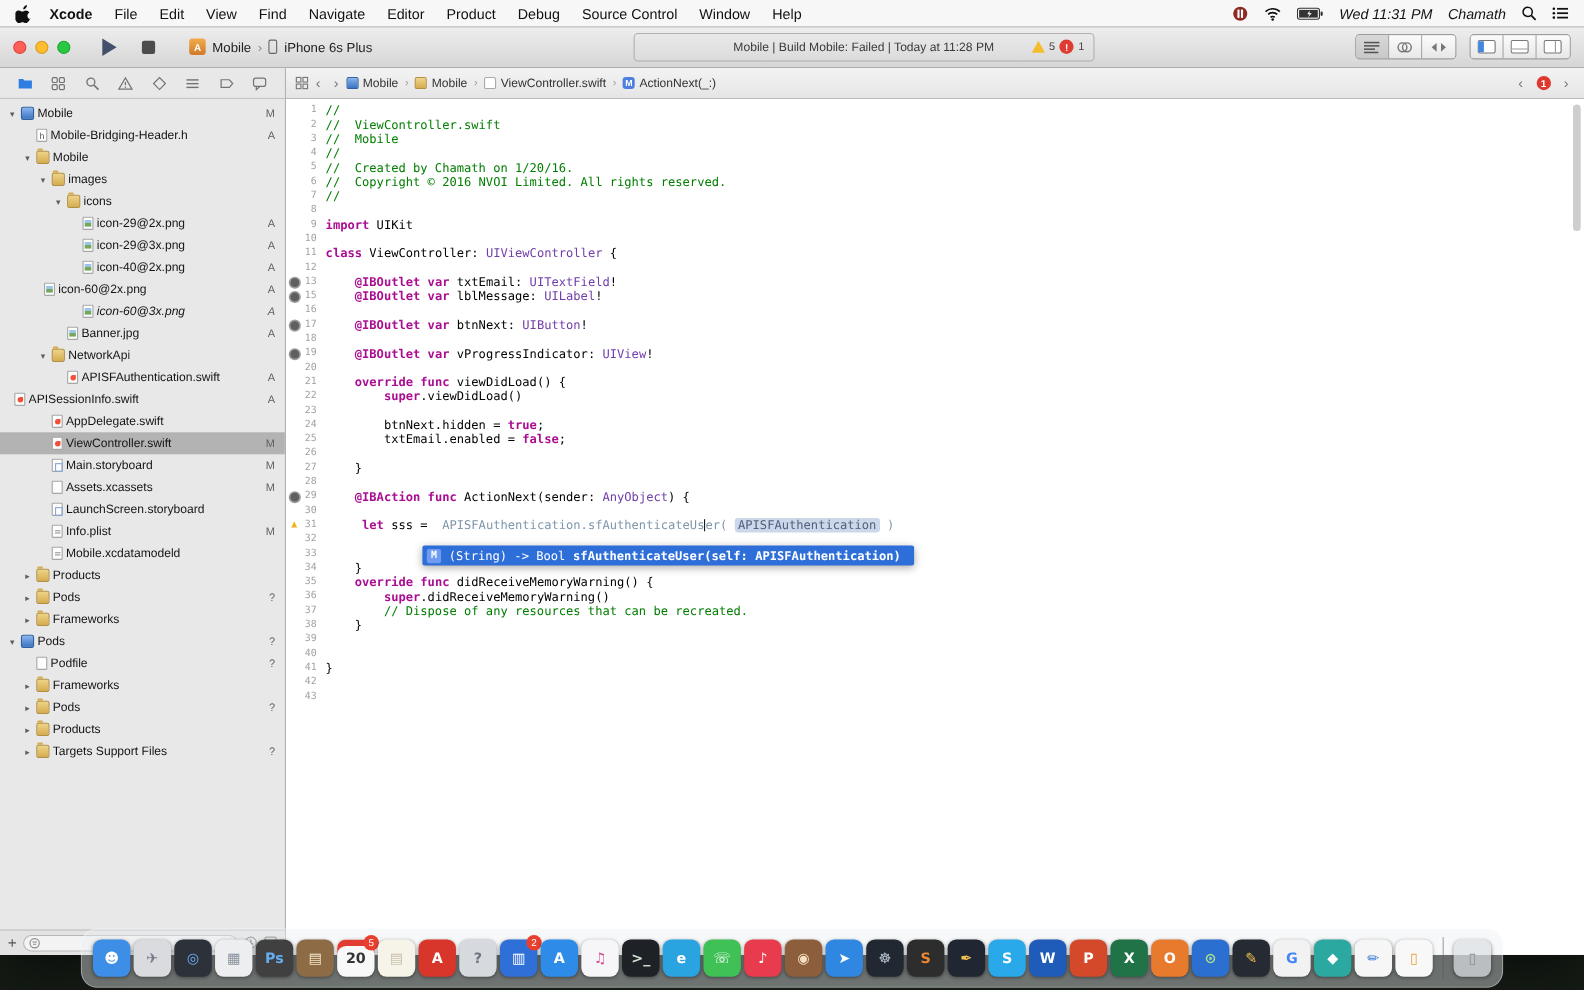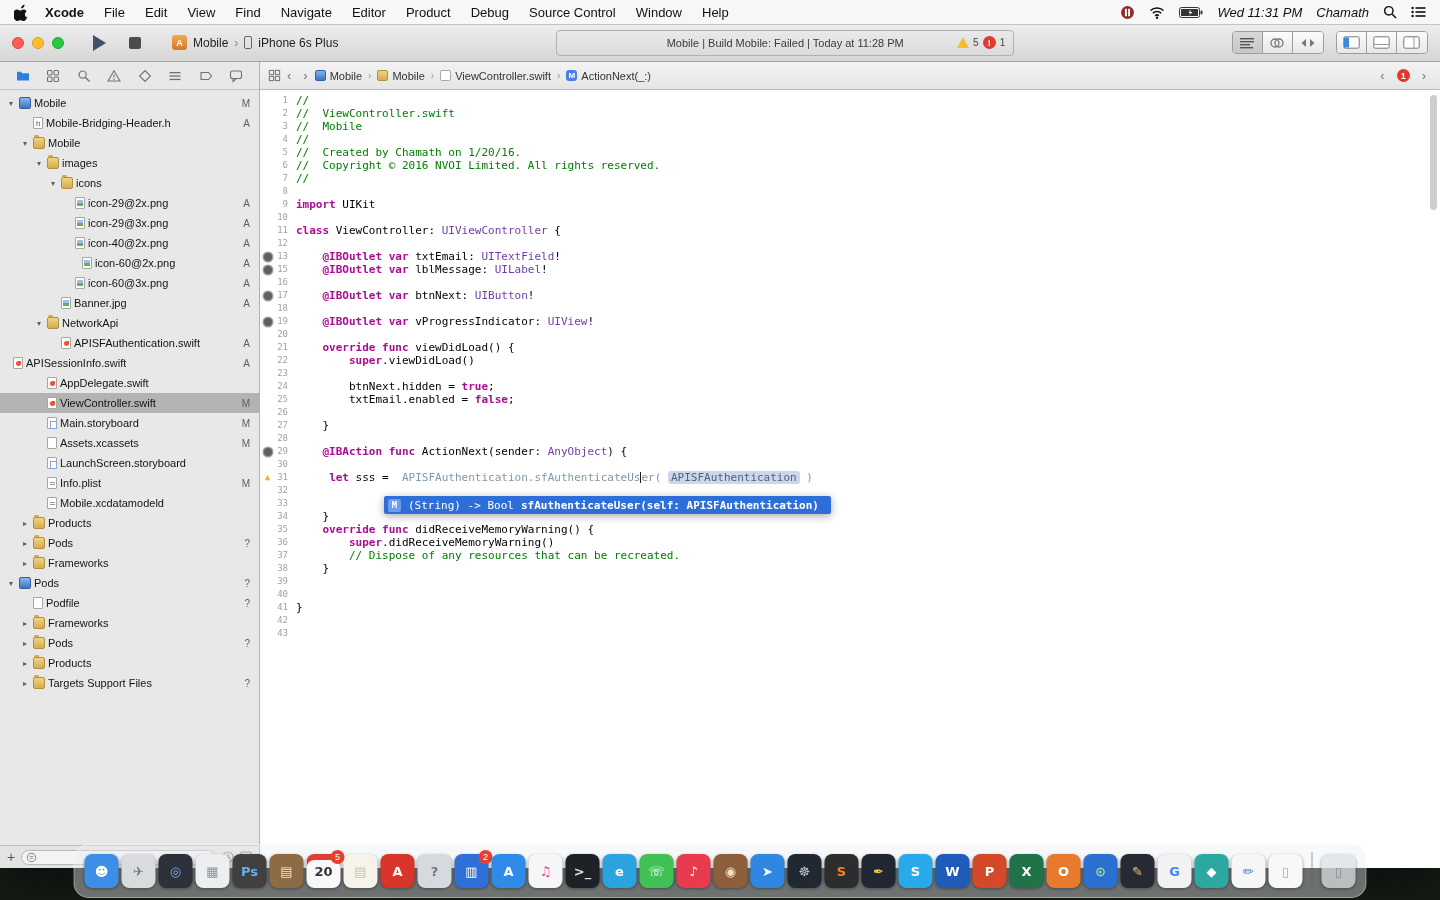--- a/index.html
+++ b/index.html
@@ -25,21 +25,21 @@
 .tl.red{background:#ff5f57;border:1px solid #e0443e;}
 .tl.yellow{background:#febc2e;border:1px solid #d89e24;}
 .tl.green{background:#28c840;border:1px solid #1da832;}
 .tbtn{width:26px;height:24px;display:flex;align-items:center;justify-content:center;margin-right:10px;}
 .play-glyph{width:0;height:0;border-left:13px solid #41506b;border-top:8px solid transparent;border-bottom:8px solid transparent;}
 .stop-glyph{width:12px;height:12px;background:#4c4c4c;border-radius:2px;}
 .scheme{display:flex;align-items:center;gap:6px;font-size:12px;color:#222;margin:0 10px 0 14px;white-space:nowrap;}
 .scheme-ico{width:15px;height:15px;border-radius:3px;background:linear-gradient(#f2ab4c,#d07a28);color:#fff;font-size:9px;font-weight:bold;display:flex;align-items:center;justify-content:center;}
 .scheme-sep{color:#888;}
 .phone-ico{width:8px;height:13px;border:1px solid #666;border-radius:2px;display:inline-block;}
-.statusbox{margin:0 auto;width:458px;height:26px;background:linear-gradient(#e9e9e9,#dbdbdb);border:1px solid #b0b0b0;border-radius:4px;display:flex;align-items:center;justify-content:center;font-size:11px;color:#3a3a3a;position:relative;white-space:nowrap;}
+.statusbox{margin:0 auto;width:419px;height:26px;background:linear-gradient(#e9e9e9,#dbdbdb);border:1px solid #b0b0b0;border-radius:4px;display:flex;align-items:center;justify-content:center;font-size:11px;color:#3a3a3a;position:relative;white-space:nowrap;}
 .status-badges{position:absolute;right:8px;top:0;height:100%;display:flex;align-items:center;gap:4px;}
 .warn-tri{width:0;height:0;border-left:6px solid transparent;border-right:6px solid transparent;border-bottom:11px solid #f4bd2e;}
 .bcount{font-size:10px;color:#444;}
 .err-dot{width:13px;height:13px;background:#e03b30;border-radius:50%;color:#fff;font-size:9px;font-weight:bold;display:flex;align-items:center;justify-content:center;}
 .right-controls{display:flex;align-items:center;gap:12px;margin-left:10px;}
 .seg{display:flex;border:1px solid #9d9d9d;border-radius:4px;overflow:hidden;}
 .seg .sbtn{width:30px;height:21px;background:linear-gradient(#fcfcfc,#e7e7e7);display:flex;align-items:center;justify-content:center;border-right:1px solid #9d9d9d;}
 .seg .sbtn:last-child{border-right:none;}
 .seg .sbtn.active{background:linear-gradient(#d8d8d8,#c8c8c8);}
 
@@ -346,27 +346,27 @@
             <span class="fico image-file"></span>
             <span class="slabel">icon-29@3x.png</span>
             <span class="sbadge">A</span>
           </div>
           <div class="srow" style="padding-left: 62px;">
             <span class="disc"></span>
             <span class="fico image-file"></span>
             <span class="slabel">icon-40@2x.png</span>
             <span class="sbadge">A</span>
           </div>
-          <div class="srow" style="padding-left: 69px;">
+          <div class="srow" style="padding-left: 27px;">
             <span class="disc"></span>
             <span class="fico image-file"></span>
             <span class="slabel">icon-60@2x.png</span>
             <span class="sbadge">A</span>
           </div>
-          <div class="srow" style="padding-left: 62px;">
+          <div class="srow" style="padding-left: 62px; font-style: italic;">
             <span class="disc"></span>
             <span class="fico image-file"></span>
             <span class="slabel">icon-60@3x.png</span>
             <span class="sbadge">A</span>
           </div>
           <div class="srow" style="padding-left: 48px;">
             <span class="disc"></span>
             <span class="fico image-file"></span>
             <span class="slabel">Banner.jpg</span>
             <span class="sbadge">A</span>

